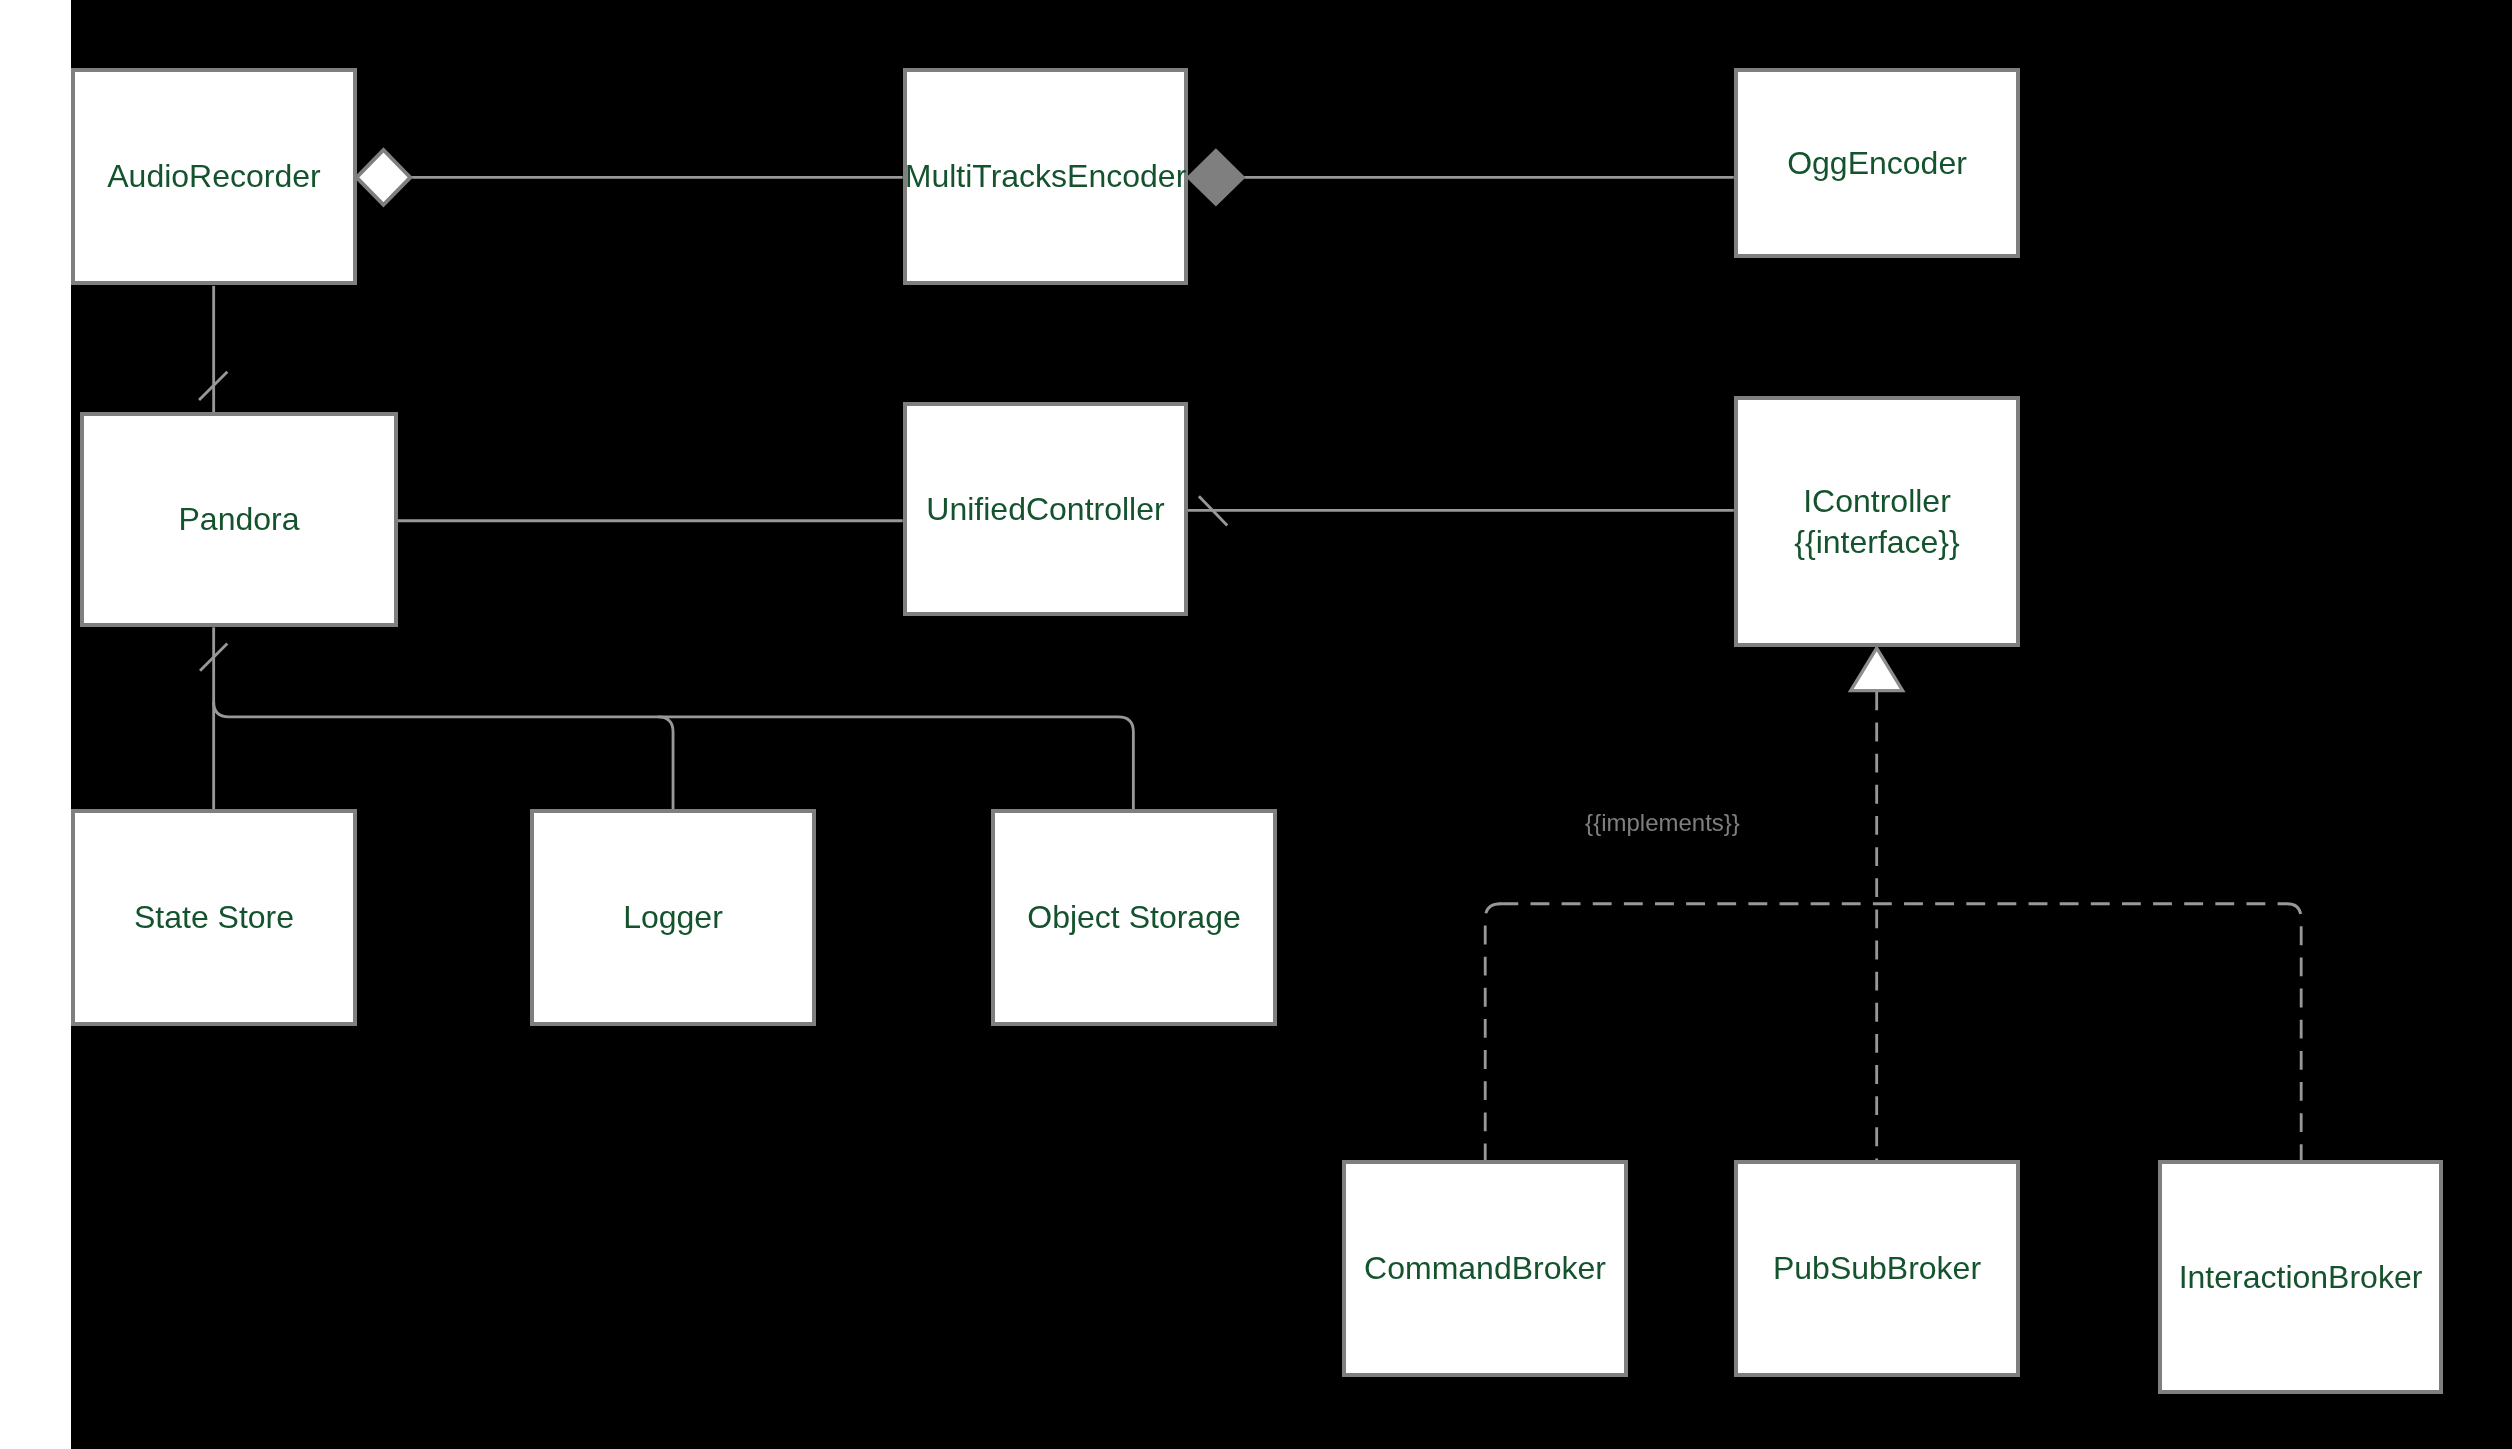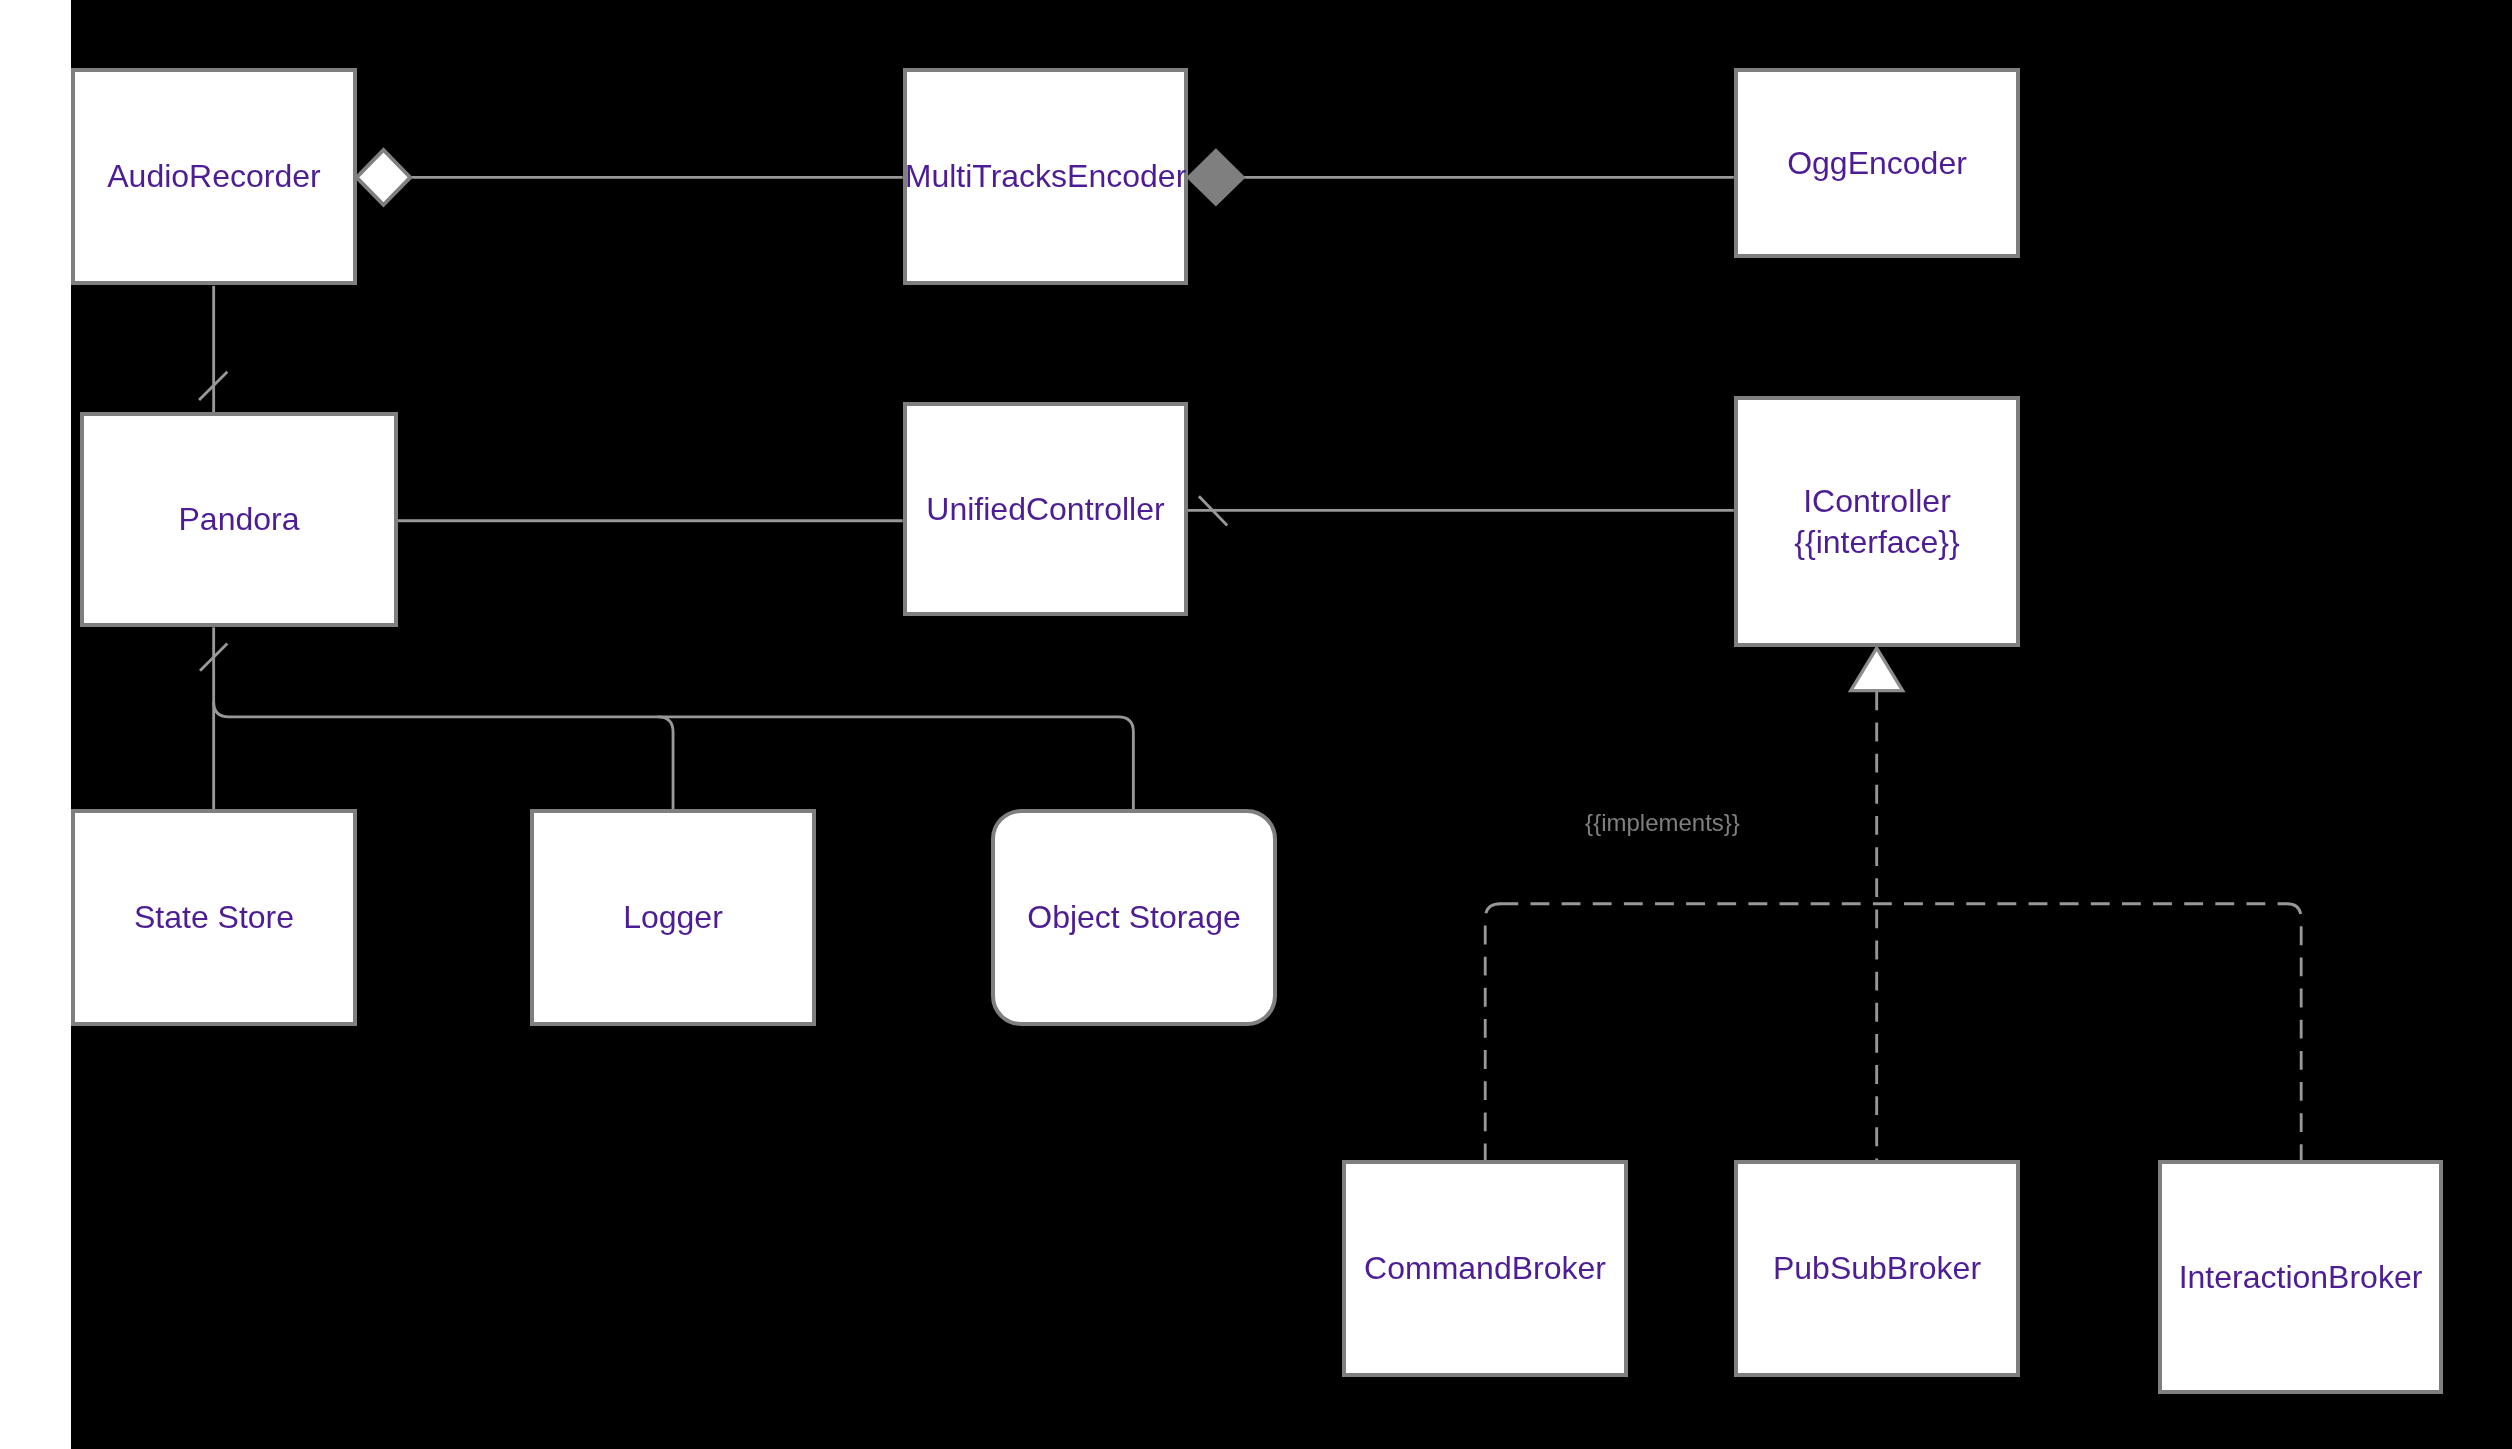--- a/index.html
+++ b/index.html
@@ -24,21 +24,21 @@
   }
   .node {
     position: absolute;
     box-sizing: border-box;
     background: #ffffff;
     border: 4.7px solid #7f7f7f;
     display: flex;
     flex-direction: column;
     align-items: center;
     justify-content: center;
-    color: #4c1d95;
+    color: #14532d;
     font-size: 32px;
     line-height: 1.28;
     white-space: nowrap;
   }
   .edge-label {
     position: absolute;
     color: #7f7f7f;
     font-size: 24px;
     text-align: center;
     white-space: nowrap;
@@ -120,21 +120,21 @@
   </div>
 
   <div class="node" style="left:71px; top:809px; width:286px; height:217px;">
     <span>State Store</span>
   </div>
 
   <div class="node" style="left:530px; top:809px; width:286px; height:217px;">
     <span>Logger</span>
   </div>
 
-  <div class="node" style="left:991px; top:809px; width:286px; height:217px;border-radius:30px;">
+  <div class="node" style="left:991px; top:809px; width:286px; height:217px;">
     <span>Object Storage</span>
   </div>
 
   <div class="node" style="left:1342px; top:1160px; width:286px; height:217px;">
     <span>CommandBroker</span>
   </div>
 
   <div class="node" style="left:1734px; top:1160px; width:286px; height:217px;">
     <span>PubSubBroker</span>
   </div>

